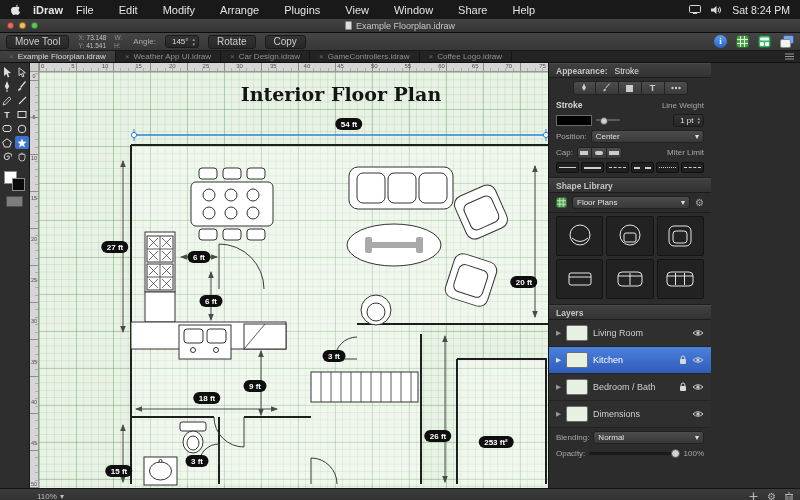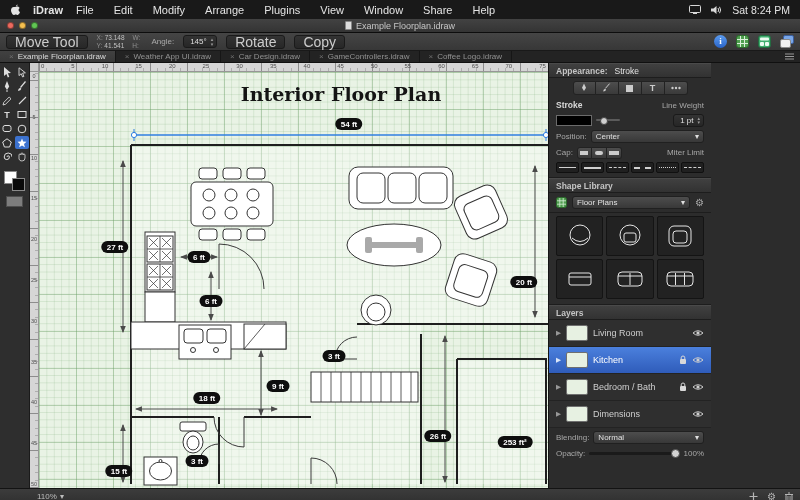--- a/index.html
+++ b/index.html
@@ -20,21 +20,21 @@
               color:#c6c6c6; font-size:9px; gap:4px; }
   .traffic { position:absolute; left:7px; top:3px; display:flex; gap:5px; }
   .traffic span { width:7px; height:7px; border-radius:50%; border:0.5px solid rgba(0,0,0,.4); }
   .tl-close{ background:#ec6a5e; } .tl-min{ background:#f5bf4f; } .tl-zoom{ background:#61c554; }
   .doc-icon { width:7px; height:9px; background:#ddd; border:1px solid #888; border-radius:1px; }
 
   
   .toolbar { height:18px; background:linear-gradient(#454545,#373737); border-bottom:1px solid #191919;
              display:flex; align-items:center; padding:0 6px; gap:9px; }
   .tb-btn { background:linear-gradient(#333,#272727); border:1px solid #1a1a1a; border-radius:3px;
-            color:#ccc; font-size:14px; padding:1px 8px; line-height:10px; white-space:nowrap; }
+            color:#ccc; font-size:10px; padding:1px 8px; line-height:10px; white-space:nowrap; }
   .coords { display:flex; flex-direction:column; font-size:6.5px; line-height:7.5px; color:#c0c0c0; }
   .coords .crow { display:flex; gap:8px; }
   .coords b { color:#8f8f8f; font-weight:normal; margin-right:2px; }
   .tb-label { font-size:8px; color:#aaa; }
   .stepper { display:flex; align-items:center; background:linear-gradient(#333,#262626);
              border:1px solid #1a1a1a; border-radius:3px; color:#ddd; font-size:8px;
              height:13px; padding:0 3px 0 6px; gap:4px; white-space:nowrap; }
   .arrows { display:flex; flex-direction:column; font-size:5px; line-height:4.5px; color:#999; }
   .tb-right { margin-left:auto; display:flex; align-items:center; gap:9px; }
   .icon-info { width:13px; height:13px; border-radius:50%; background:linear-gradient(#5b9cf0,#2a64c8);
@@ -171,21 +171,21 @@
 
 <div class="screen">
 
   <div class="menubar">
     <span class="apple-logo">
       <svg width="10" height="12" viewBox="0 0 10 12">
           <path d="M7.6,0.4 c0.1,0.9-0.6,1.9-1.5,1.9 C6,1.4,6.8,0.5,7.6,0.4 Z M5,3 c0.7,0,1.3-0.5,2.2-0.5 c1.1,0,2.1,0.7,2.5,1.5 c-1.7,1-1.4,3.3,0.3,4 c-0.4,1.2-1.3,2.9-2.4,2.9 c-0.8,0-1-0.5-1.9-0.5 c-0.9,0-1.2,0.5-1.9,0.5 C2.6,11 1,8.4,1,6.3 C1,4.2,2.4,3,3.7,3 C4.4,3,4.6,3,5,3 Z" fill="#e4e4e4"></path>
         </svg>
     </span>
     <span class="app-name">iDraw</span>
-    <span style="display:flex;gap:20px;">
+    <span style="display:flex;gap:25px;">
 
     <span class="menu-item">File</span>
         <span class="menu-item">Edit</span>
         <span class="menu-item">Modify</span>
         <span class="menu-item">Arrange</span>
         <span class="menu-item">Plugins</span>
         <span class="menu-item">View</span>
         <span class="menu-item">Window</span>
         <span class="menu-item">Share</span>
         <span class="menu-item">Help</span>
@@ -565,27 +565,27 @@
             <span class="dim-pill" style="left: 528px; top: 164px;">25 ft</span>
           
             <span class="dim-pill" style="left: 485px; top: 184px; margin-top: 26px;">20 ft</span>
           
             <span class="dim-pill" style="left: 160px; top: 185px;">6 ft</span>
           
             <span class="dim-pill" style="left: 172px; top: 229px;">6 ft</span>
           
             <span class="dim-pill" style="left: 295px; top: 284px;">3 ft</span>
           
-            <span class="dim-pill" style="left: 216px; top: 314px; margin-left: 23px;">9 ft</span>
+            <span class="dim-pill" style="left: 216px; top: 314px;">9 ft</span>
           
             <span class="dim-pill" style="left: 168px; top: 326px;">18 ft</span>
           
             <span class="dim-pill" style="left: 399px; top: 364px;">26 ft</span>
           
-            <span class="dim-pill" style="left: 476px; top: 370px;">253 ft²</span>
+            <span class="dim-pill" style="left: 457px; top: 370px;">253 ft²</span>
           
             <span class="dim-pill" style="left: 158px; top: 389px;">3 ft</span>
           
             <span class="dim-pill" style="left: 80px; top: 399px;">15 ft</span>
           </span>
       </div>
     </div>
 
     <div class="rightpanel">
 

